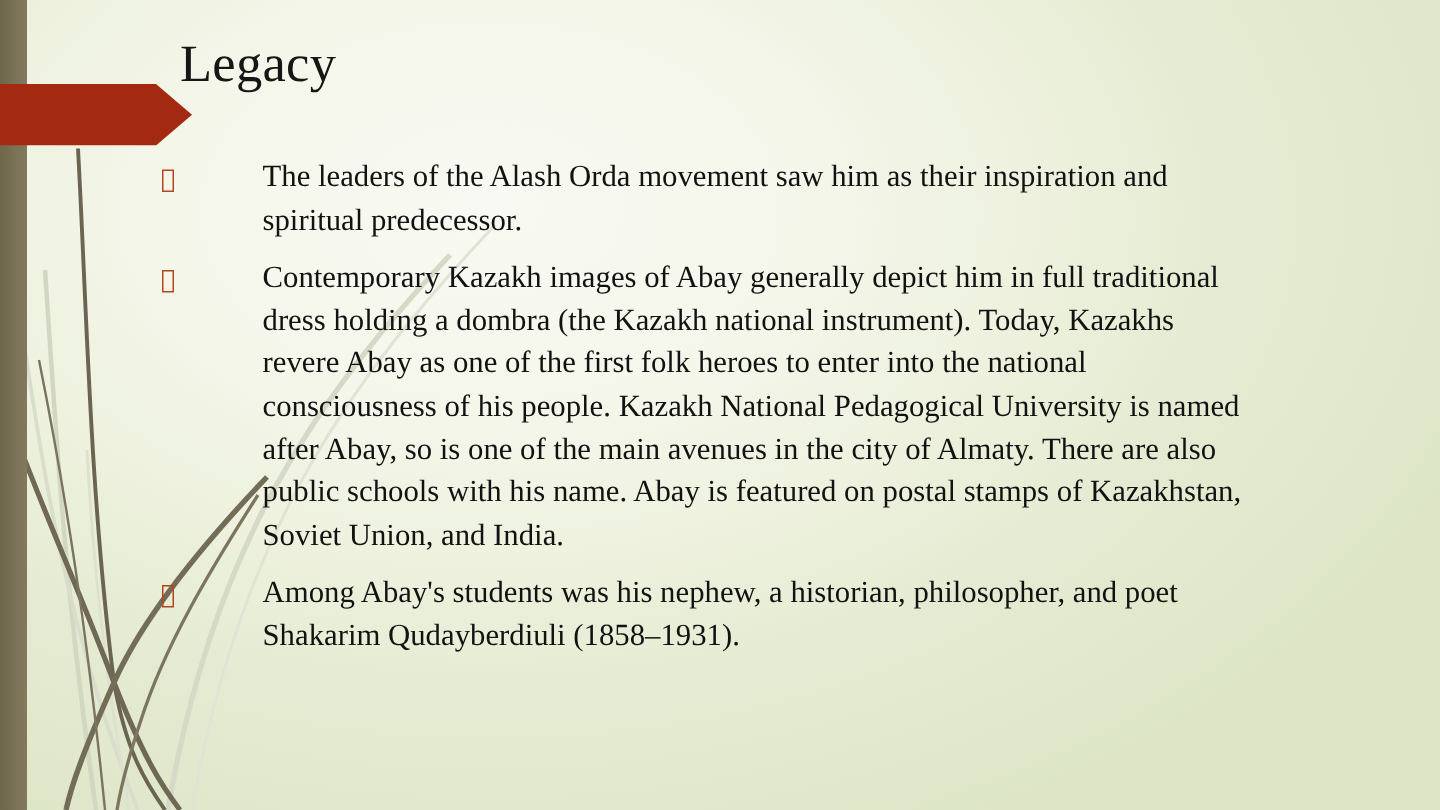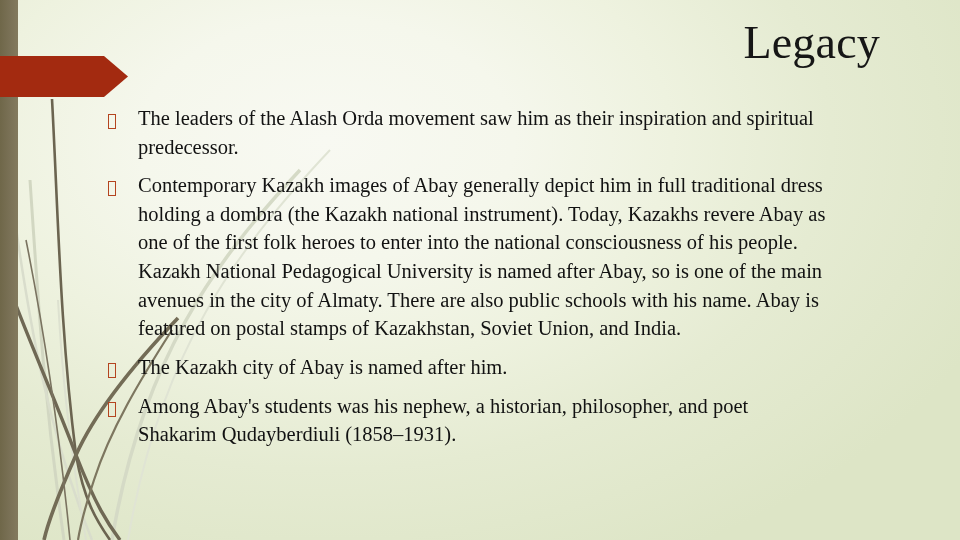--- a/index.html
+++ b/index.html
@@ -55,40 +55,41 @@
     width: 128px;
     height: 41px;
   }
 
   
   .slide-title {
     position: absolute;
     left: 120px;
     top: 22px;
     width: 760px;
-    text-align: right;
-    font-size: 46px;
+    text-align: left;
+    font-size: 35px;
     line-height: 42px;
     color: #161616;
     letter-spacing: 0.2px;
     white-space: nowrap;
   }
 
   
   .body {
     position: absolute;
     left: 108px;
     top: 104px;
     width: 720px;
   }
   .bullet-row {
     position: relative;
     display: flex;
     align-items: flex-start;
     margin-bottom: 10px;
+    gap: 37px;
   }
   .bullet-row:last-child { margin-bottom: 0; justify-content: space-between; }
 
   .bullet-marker {
     flex: 0 0 auto;
     width: 30px;
     padding-top: 3px;
     font-size: 19px;
     line-height: 26px;
     color: #b4441f;
@@ -147,26 +148,20 @@
       <span class="bullet-text">The leaders of the Alash Orda movement saw him as their inspiration and spiritual predecessor.</span>
     </div>
 
     <div class="bullet-row">
       <span class="bullet-marker">
         <span class="tofu"></span>
       </span>
       <span class="bullet-text wide">Contemporary Kazakh images of Abay generally depict him in full traditional dress holding a dombra (the Kazakh national instrument). Today, Kazakhs revere Abay as one of the first folk heroes to enter into the national consciousness of his people. Kazakh National Pedagogical University is named after Abay, so is one of the main avenues in the city of Almaty. There are also public schools with his name. Abay is featured on postal stamps of Kazakhstan, Soviet Union, and India.</span>
     </div>
 
-    <div class="bullet-row">
-      <span class="bullet-marker">
-        <span class="tofu"></span>
-      </span>
-      <span class="bullet-text">The Kazakh city of Abay is named after him.</span>
-    </div>
 
     <div class="bullet-row">
       <span class="bullet-marker">
         <span class="tofu"></span>
       </span>
       <span class="bullet-text">Among Abay's students was his nephew, a historian, philosopher, and poet Shakarim Qudayberdiuli (1858–1931).</span>
     </div>
 
   </div>
 

